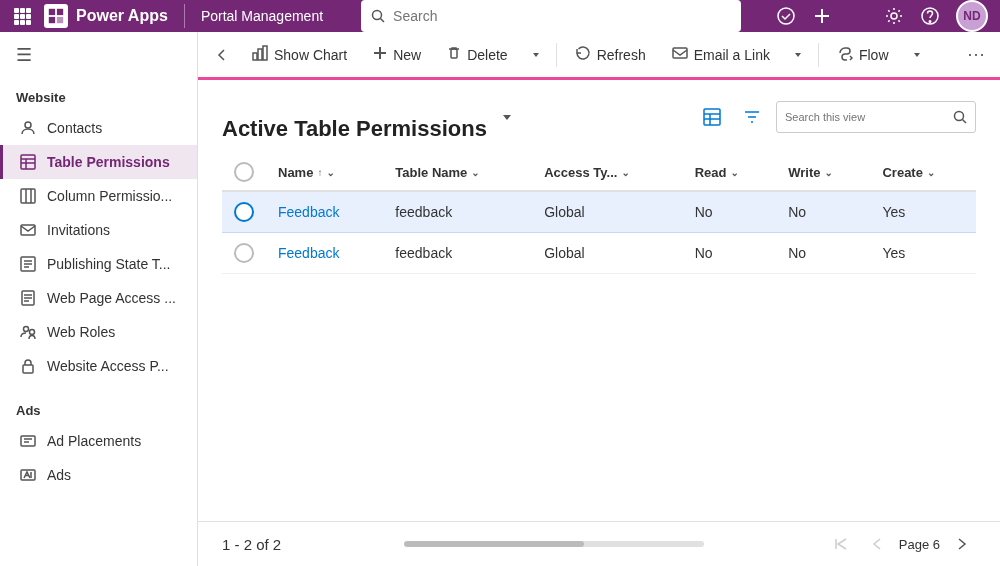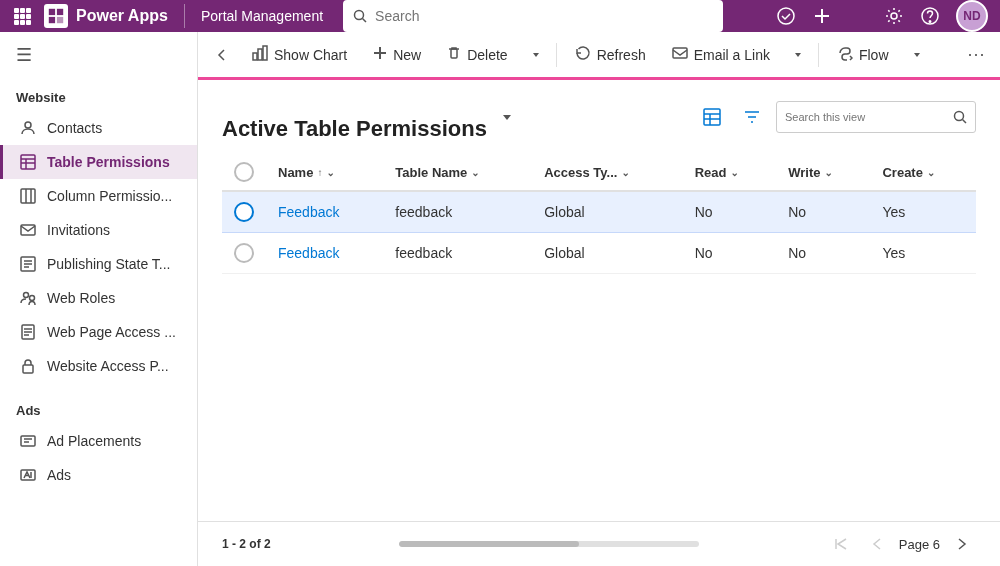--- a/index.html
+++ b/index.html
@@ -47,21 +47,21 @@
       margin: 0 4px;
     }
     .nav-portal-name {
       color: #fff;
       font-size: 14px;
       font-weight: 400;
     }
     .nav-search {
       flex: 1;
       max-width: 380px;
-      margin-left: 8px;
+      margin-left: 26px;
       display: flex;
       align-items: center;
       background: #fff;
       border-radius: 4px;
       padding: 0 10px;
       height: 32px;
       gap: 8px;
     }
     .nav-search input {
       border: none;
@@ -372,24 +372,23 @@
       border-radius: 3px;
       overflow: hidden;
     }
     .footer-scrollbar-thumb {
       height: 100%;
       width: 60%;
       background: #bbb;
       border-radius: 3px;
     }
     .footer-count {
-      font-size: 12px;
+      font-size: 15px;
       color: #333;
       margin-right: auto;
-      font-weight: bold;
     }
     .footer-pagination {
       display: flex;
       align-items: center;
       gap: 8px;
       margin-left: auto;
     }
     .page-nav-btn {
       width: 28px;
       height: 28px;
@@ -534,39 +533,39 @@
             <line x1="4" y1="8" x2="12" y2="8"></line>
             <line x1="4" y1="11" x2="9" y2="11"></line>
           </svg>
       </span>
       <span class="si-label">Publishing State T...</span>
     </div>
 
     <div class="sidebar-item">
       <span class="si-icon">
         <svg width="16" height="16" viewBox="0 0 16 16" fill="none" stroke="#555" stroke-width="1.5">
+            <rect x="2" y="1" width="12" height="14" rx="1"></rect>
+            <line x1="4" y1="5" x2="12" y2="5"></line>
+            <line x1="4" y1="8" x2="12" y2="8"></line>
+            <line x1="4" y1="11" x2="9" y2="11"></line>
+          </svg>
+      </span>
+      <span class="si-label">Web Page Access ...</span>
+    </div>
+
+    <div class="sidebar-item">
+      <span class="si-icon">
+        <svg width="16" height="16" viewBox="0 0 16 16" fill="none" stroke="#555" stroke-width="1.5">
             <circle cx="6" cy="5" r="2.5"></circle>
             <path d="M1 13c0-2.5 2-4 5-4"></path>
             <circle cx="12" cy="8" r="2.5"></circle>
             <path d="M9 15c0-2 1.3-3.5 3-3.5s3 1.5 3 3.5"></path>
           </svg>
       </span>
       <span class="si-label">Web Roles</span>
-    </div>
-
-    <div class="sidebar-item">
-      <span class="si-icon">
-        <svg width="16" height="16" viewBox="0 0 16 16" fill="none" stroke="#555" stroke-width="1.5">
-            <rect x="2" y="1" width="12" height="14" rx="1"></rect>
-            <line x1="4" y1="5" x2="12" y2="5"></line>
-            <line x1="4" y1="8" x2="12" y2="8"></line>
-            <line x1="4" y1="11" x2="9" y2="11"></line>
-          </svg>
-      </span>
-      <span class="si-label">Web Page Access ...</span>
     </div>
 
     <div class="sidebar-item">
       <span class="si-icon">
         <svg width="16" height="16" viewBox="0 0 16 16" fill="none" stroke="#555" stroke-width="1.5">
             <rect x="3" y="7" width="10" height="8" rx="1"></rect>
             <path d="M5 7V5a3 3 0 016 0v2"></path>
           </svg>
       </span>
       <span class="si-label">Website Access P...</span>

